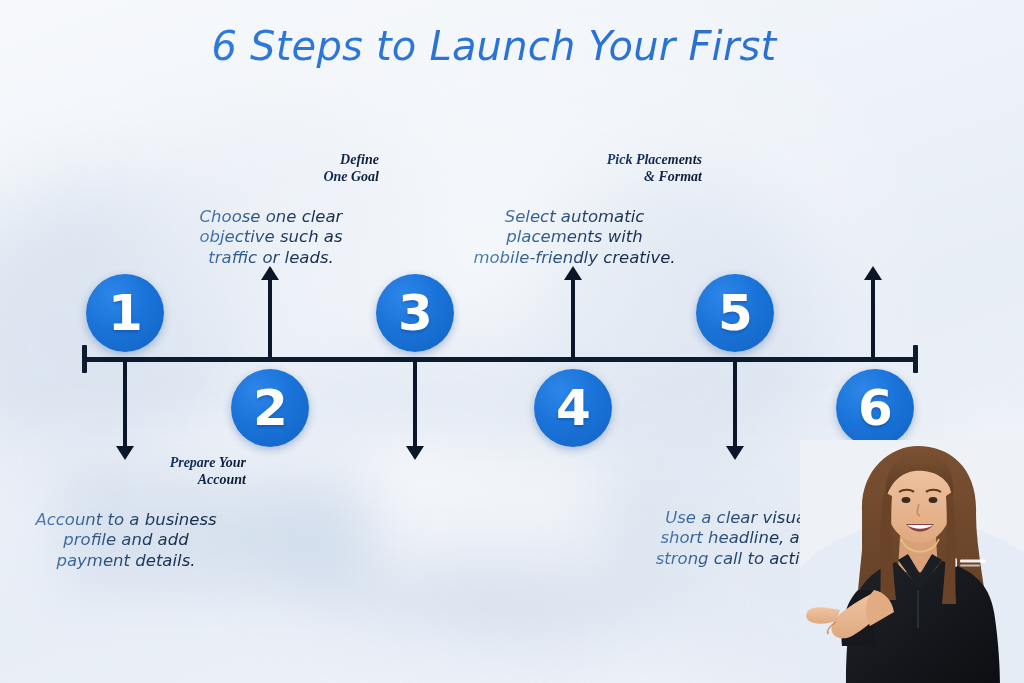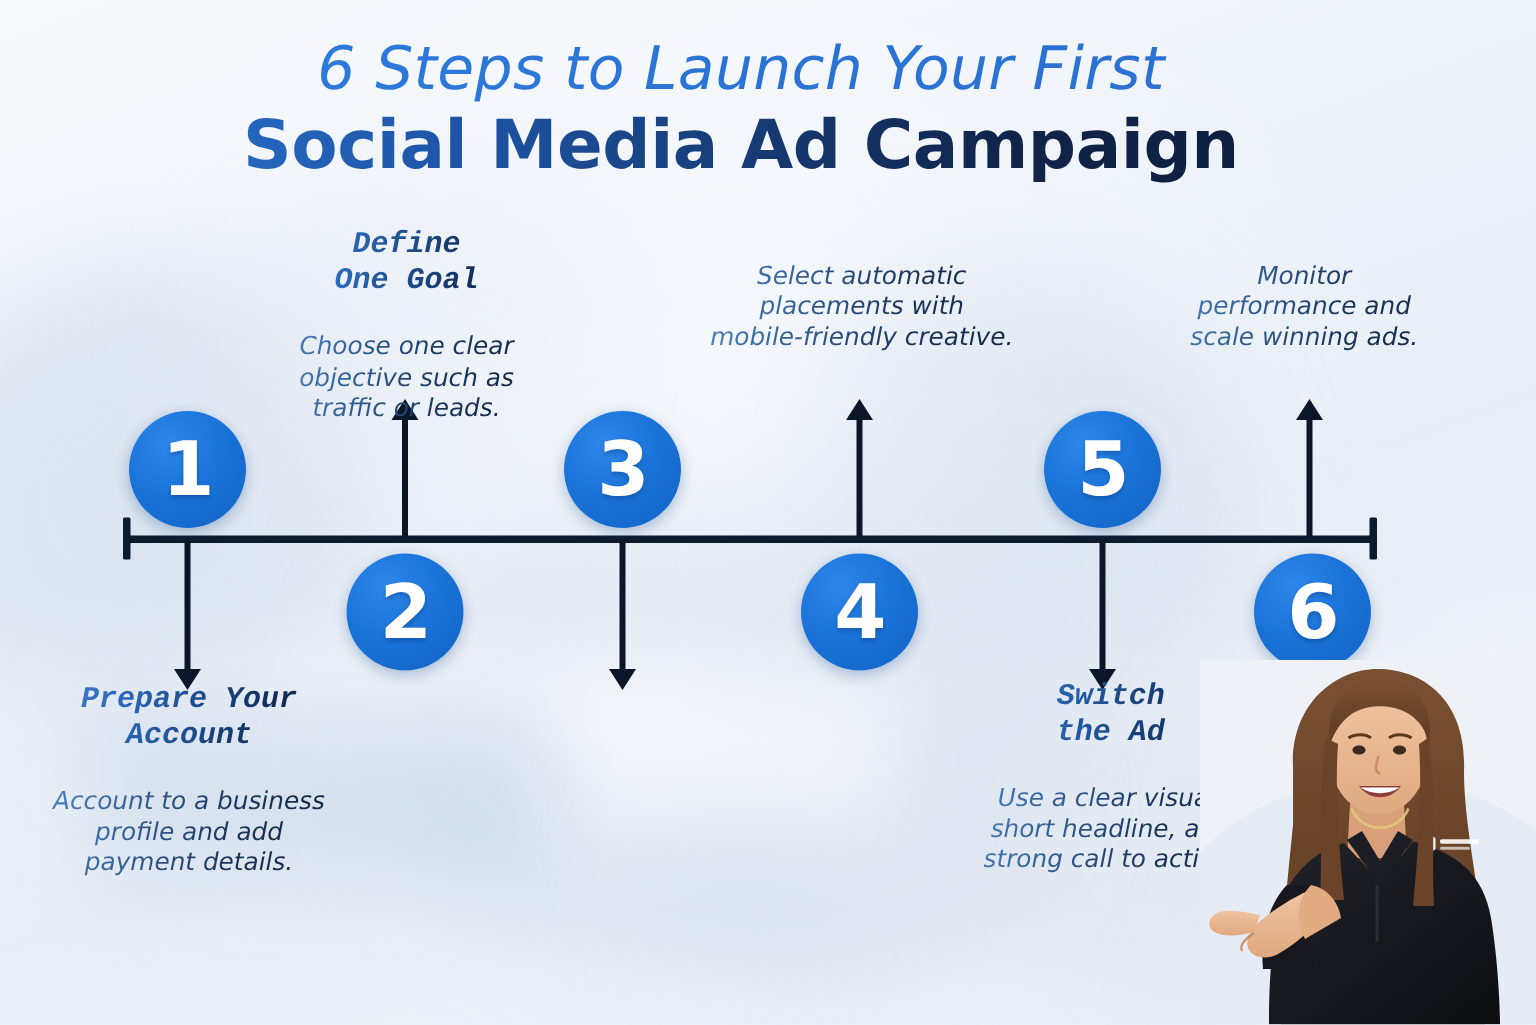--- a/index.html
+++ b/index.html
@@ -85,25 +85,26 @@
   .circle span {
     font-family:"DejaVu Sans", sans-serif;
     color:#fff; font-weight:700; font-size:50px; line-height:1;
     text-shadow:0 2px 3px rgba(12,52,110,.35);
     letter-spacing:-1px;
   }
 
   
   .step { position:absolute; text-align:center; }
   .step .head {
-    font-family:Liberation Mono, monospace;
-    font-weight:700; font-style:italic; font-size:20px; line-height:1.18;
+    font-family:Liberation Serif, serif;
+    font-weight:700; font-style:italic; font-size:14px; line-height:1.18;
     background:linear-gradient(100deg,#4c8ddc 0%, #2b67b6 32%, #11305e 70%, #0b1b33 100%);
     -webkit-background-clip:text; background-clip:text; color:transparent;
     white-space:pre-line;
+    text-align:right;
   }
   .step .body {
     font-family:"DejaVu Sans", sans-serif;
     font-style:italic; font-weight:400; font-size:16.5px; line-height:1.24;
     margin-top:22px;
     background:linear-gradient(100deg,#5b8fd0 0%, #39699f 28%, #1b3559 62%, #121f38 100%);
     -webkit-background-clip:text; background-clip:text; color:transparent;
     white-space:pre-line;
   }
 
@@ -123,21 +124,20 @@
   <div class="bg-blob b4"></div>
   <div class="bg-blob b5"></div>
   <div class="bg-blob b6"></div>
   <div class="bg-streak s1"></div>
   <div class="bg-streak s2"></div>
   <div class="bg-streak s3"></div>
   <div class="bg-vignette"></div>
 
   <div class="title-wrap">
     <div class="title-line1">6 Steps to Launch Your First</div>
-    <div class="title-line2">Social Media Ad Campaign</div>
   </div>
 
   <div class="axis"></div>
   <div class="cap cap-left"></div>
   <div class="cap cap-right"></div>
 
   <div class="conn down" style="left:123px; top:360px; height:88px;">
       <i class="head"></i>
     </div>
 
@@ -196,28 +196,27 @@
   </div>
 
   <div class="step" style="left:163px; top:152px; width:216px;">
     <div class="head">Define
 One Goal</div>
     <div class="body">Choose one clear
 objective such as
 traffic or leads.</div>
   </div>
   <div class="step" style="left:447px; top:152px; width:255px;">
+    <div class="head">Pick Placements
+&amp; Format</div>
     <div class="body">Select automatic
 placements with
 mobile-friendly creative.</div>
   </div>
   <div class="step" style="left:752px; top:152px; width:235px;">
-    <div class="body">Monitor
-performance and
-scale winning ads.</div>
   </div>
 
   <div class="person">
     <svg width="224" height="243" viewBox="0 0 224 243" xmlns="http://www.w3.org/2000/svg">
       <defs>
         <linearGradient id="shirtG" x1="0" y1="0" x2="1" y2="1">
           <stop offset="0" stop-color="#202329"></stop>
           <stop offset="1" stop-color="#0c0e12"></stop>
         </linearGradient>
         <linearGradient id="hairG" x1="0" y1="0" x2="0" y2="1">

